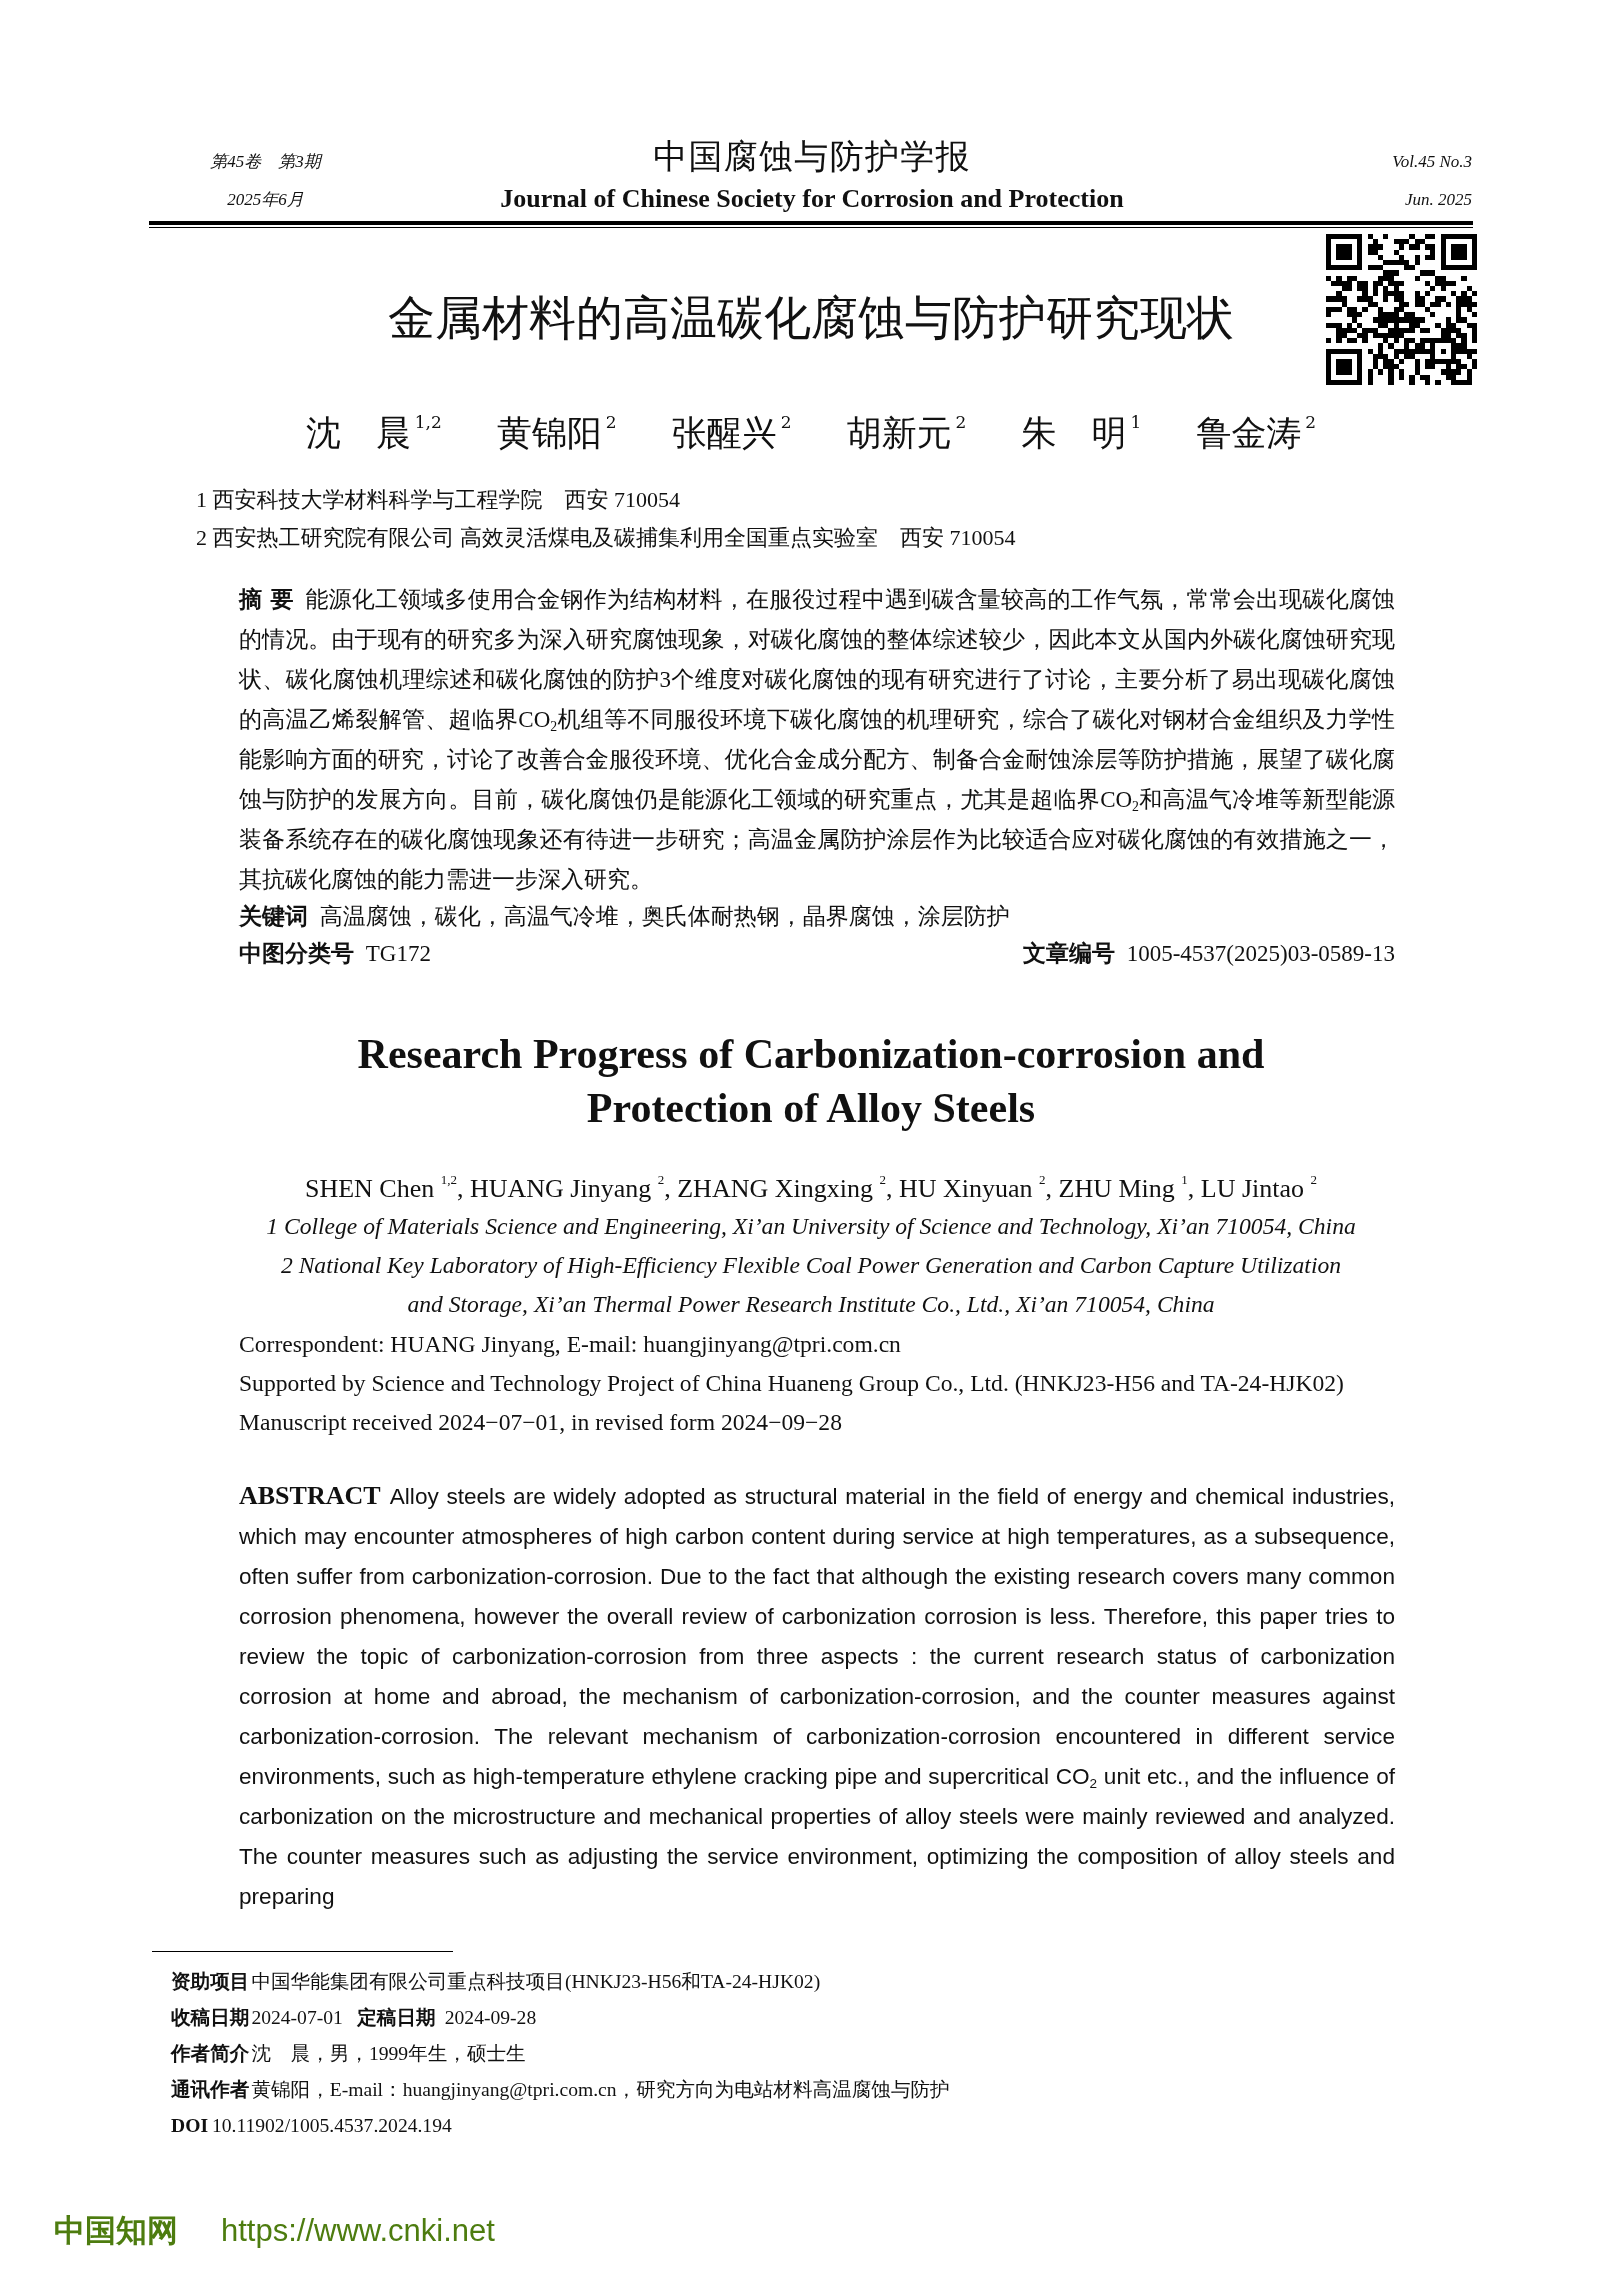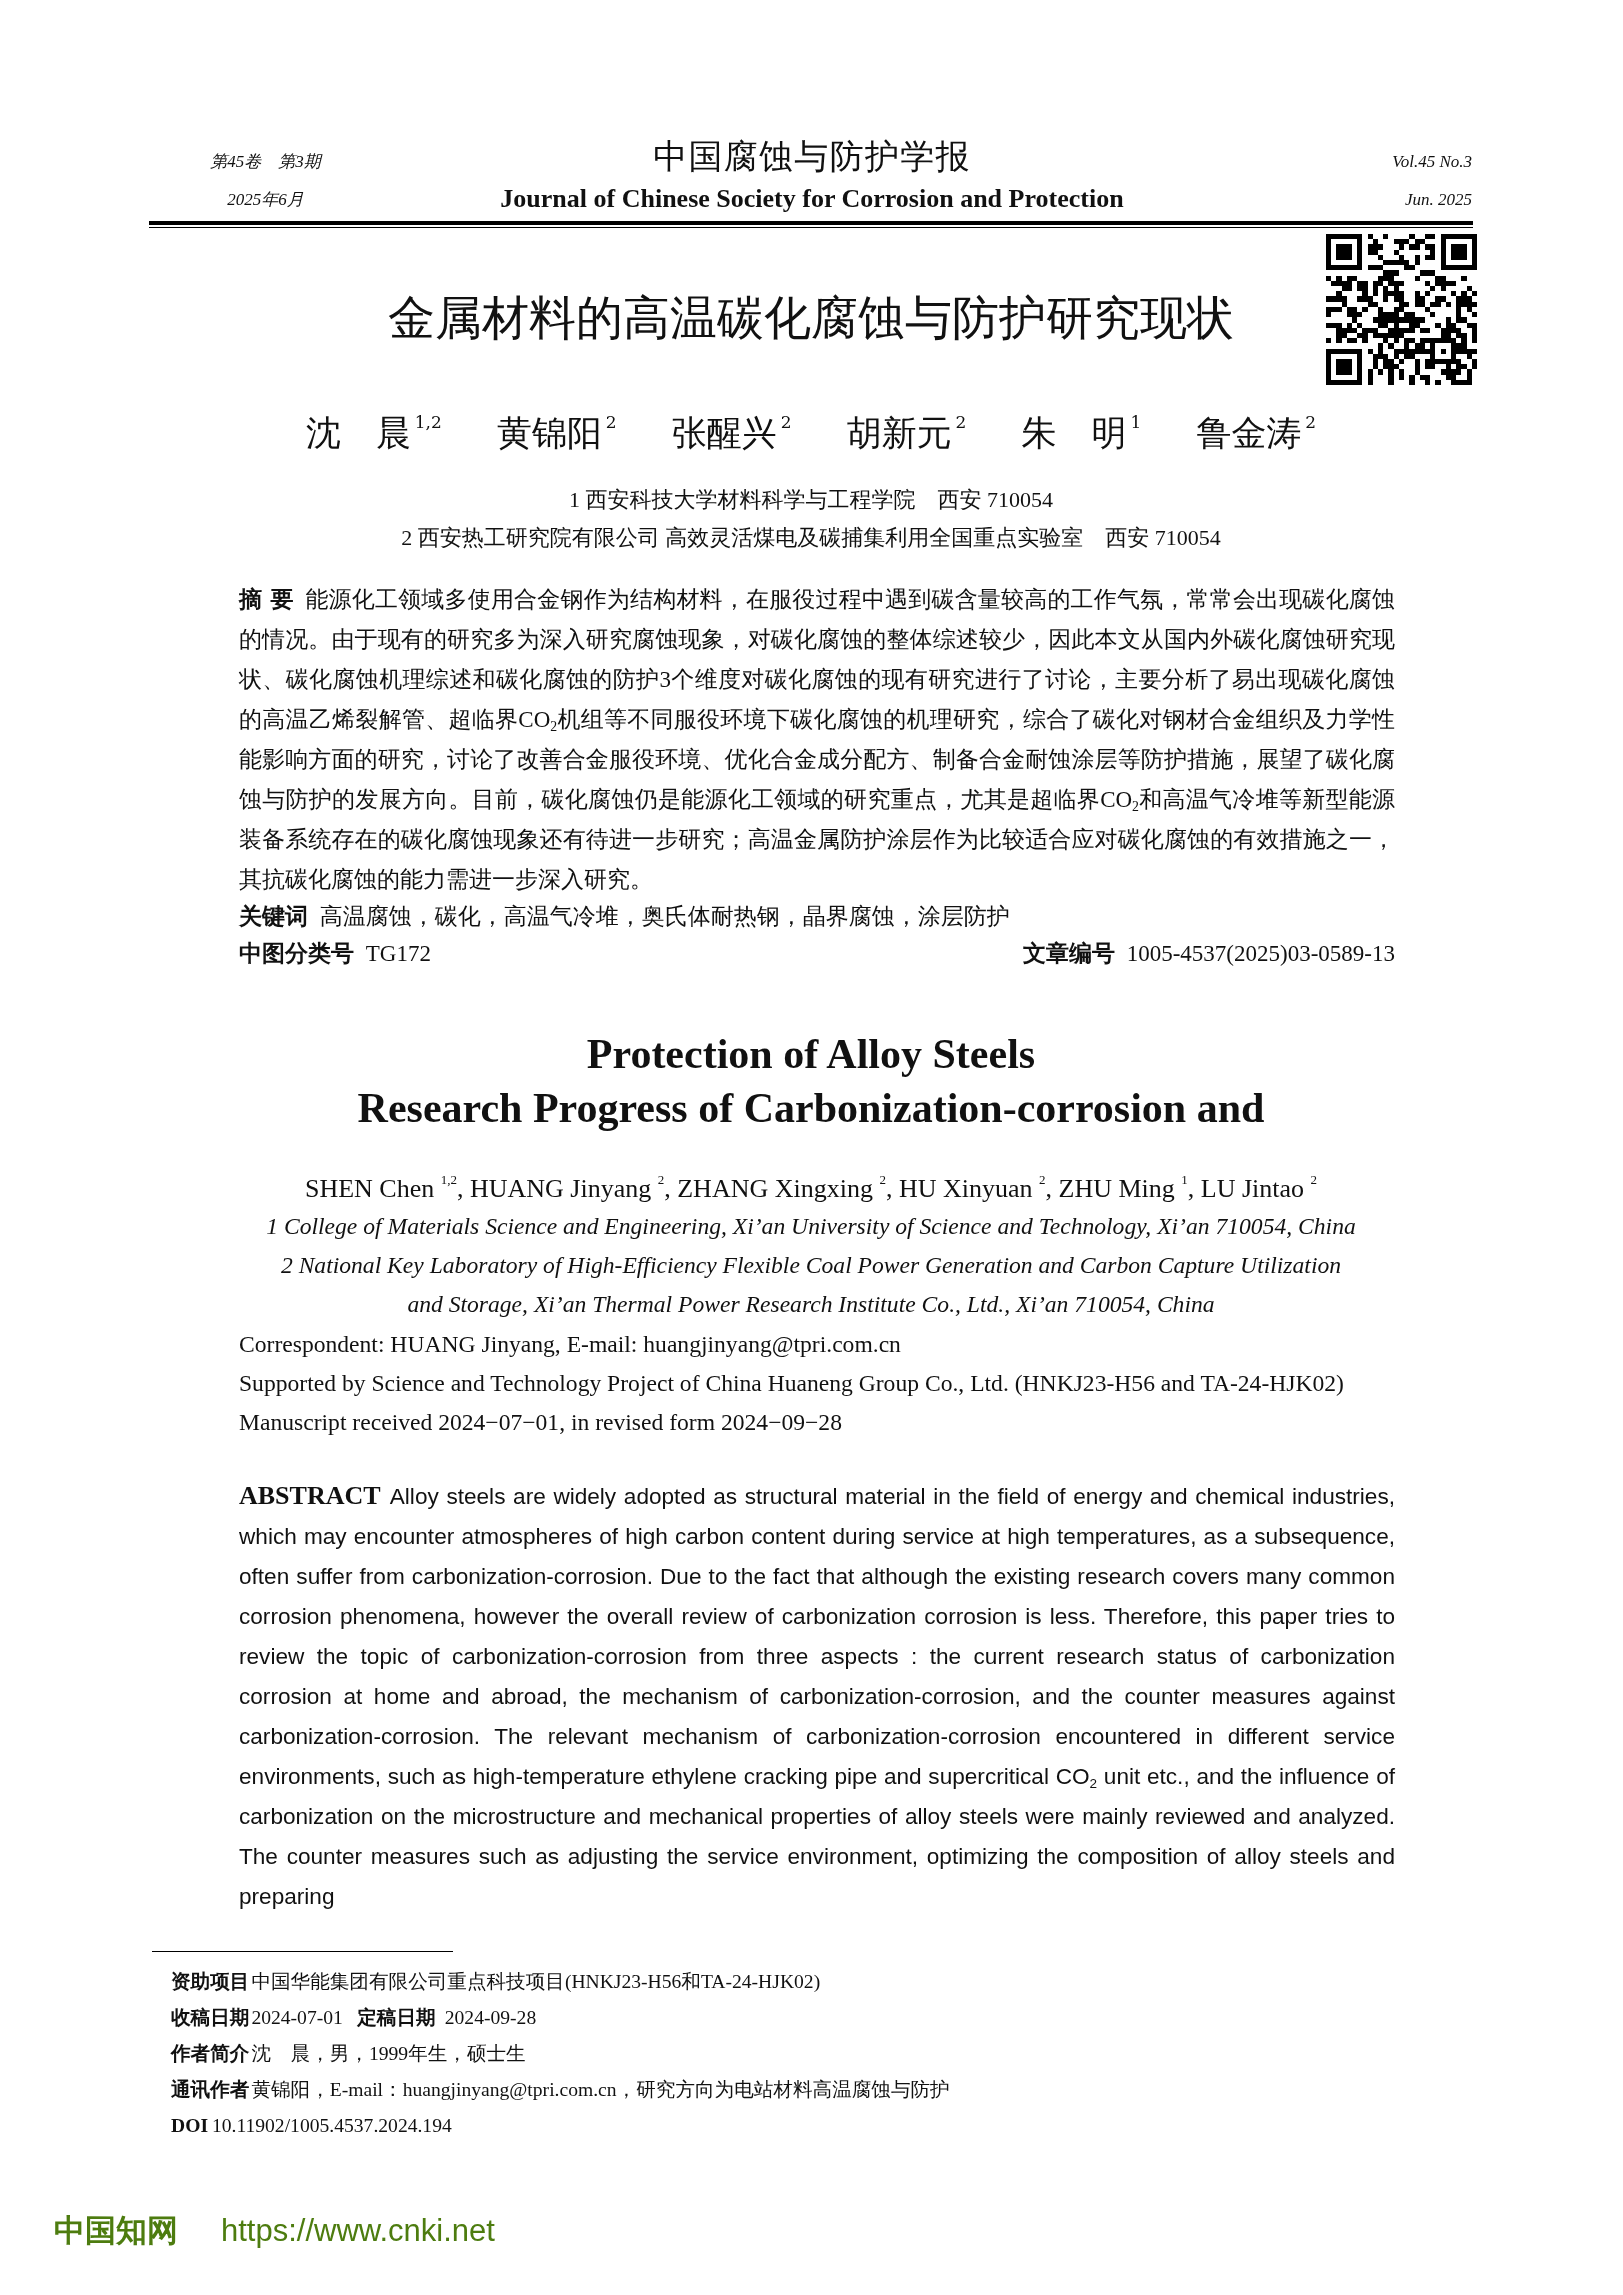--- a/index.html
+++ b/index.html
@@ -20,21 +20,21 @@
   
   .qr { left: 1326px; top: 234px; width: 151px; height: 151px; }
 
   
   .cn-title { left: 196px; width: 1230px; top: 285px; text-align: center;
               font-family: "DejaVu Sans", "Liberation Sans", sans-serif; font-size: 47px; line-height: 65px; }
   .cn-authors { left: 196px; width: 1230px; top: 396px; text-align: center;
                 font-size: 35px; line-height: 52px; font-family: "DejaVu Serif", serif; }
   .cn-authors .au { margin: 0 22px; white-space: nowrap; }
   .cn-authors sup { font-size: 17px; vertical-align: 17px; margin-left: 3.9px; }
-  .cn-affil { left: 196px; width: 1230px; top: 481px; text-align: center; font-size: 22px; line-height: 38px; }
+  .cn-affil { left: 196px; width: 1230px; top: 481px; font-size: 22px; line-height: 38px; }
 
   
   .cn-abs { left: 239px; width: 1156px; top: 579px; font-size: 23px; line-height: 40px; text-align: justify;
             text-align-last: left; }
   .lbl-b { font-weight: bold; font-family: "DejaVu Sans", sans-serif; margin-right: 11.8px; }
   .cn-kw { left: 239px; width: 1156px; top: 900px; font-size: 23px; line-height: 33px; }
   .cn-cls { left: 239px; width: 1156px; top: 937px; font-size: 23px; line-height: 33px; }
   .cn-cls .right { position: absolute; right: 0; top: 0; }
 
   
@@ -436,22 +436,22 @@
 <div class="abs cn-kw">
   <span class="lbl-b">关键词</span><span>高温腐蚀，碳化，高温气冷堆，奥氏体耐热钢，晶界腐蚀，涂层防护</span>
 </div>
 
 <div class="abs cn-cls">
   <span class="lbl-b">中图分类号</span><span>TG172</span>
   <span class="right"><span class="lbl-b">文章编号</span><span>1005-4537(2025)03-0589-13</span></span>
 </div>
 
 <div class="abs en-title">
+  <div>Research Progress of Carbonization-corrosion and</div>
   <div>Protection of Alloy Steels</div>
-  <div>Research Progress of Carbonization-corrosion and</div>
 </div>
 
 <div class="abs en-authors">
   <span><span>SHEN Chen</span> <sup>1,2</sup></span>,
   <span><span>HUANG Jinyang</span> <sup>2</sup></span>,
   <span><span>ZHANG Xingxing</span> <sup>2</sup></span>,
   <span><span>HU Xinyuan</span> <sup>2</sup></span>,
   <span><span>ZHU Ming</span> <sup>1</sup></span>,
   <span><span>LU Jintao</span> <sup>2</sup></span>
 </div>

